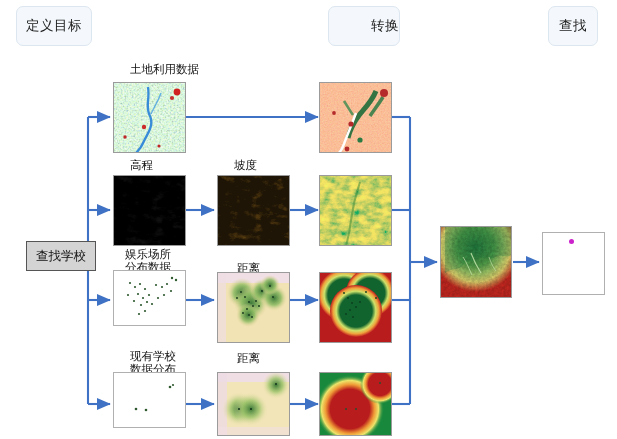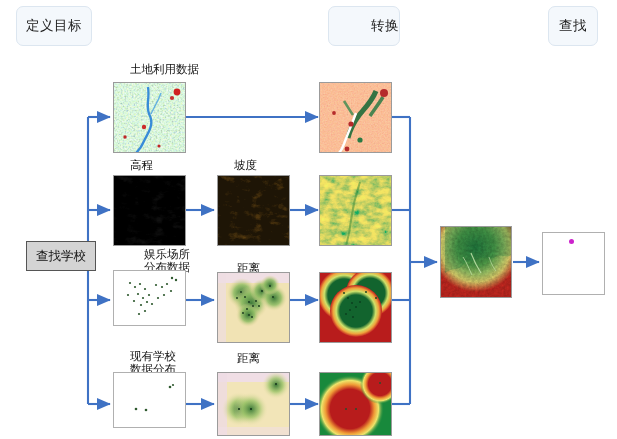--- a/index.html
+++ b/index.html
@@ -120,21 +120,21 @@
 
   <div class="startbox" id="startbox" style="left: 5px; top: 241px; width: 70px; height: 30px; margin-left: 21px;">
     <span>查找学校</span>
   </div>
 
   <div class="label" id="lbl-r0-src" style="left:113px;top:63px;">土地利用数据</div>
 
   <div class="label" id="lbl-r1-src" style="left:113px;top:159px;">高程</div>
   <div class="label" id="lbl-r1-der" style="left:217px;top:159px;font-family:Liberation Serif, serif;">坡度</div>
 
-  <div class="label" id="lbl-r2-src" style="left:127px;top:248px;">娱乐场所
+  <div class="label" id="lbl-r2-src" style="left:108px;top:248px;">娱乐场所
 分布数据</div>
   <div class="label" id="lbl-r2-der" style="left:220px;top:262px;">距离</div>
 
   <div class="label" id="lbl-r3-src" style="left:113px;top:350px;">现有学校
 数据分布</div>
   <div class="label" id="lbl-r3-der" style="left:220px;top:352px;">距离</div>
 
   <div class="thumb" style="left:113px;top:82px;width:73px;height:71px;">
     <svg width="73" height="71" viewBox="0 0 73 71" preserveAspectRatio="none">
       <defs>

